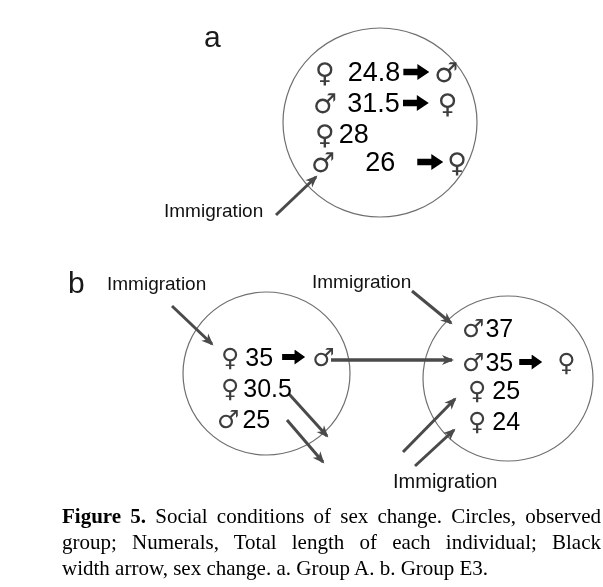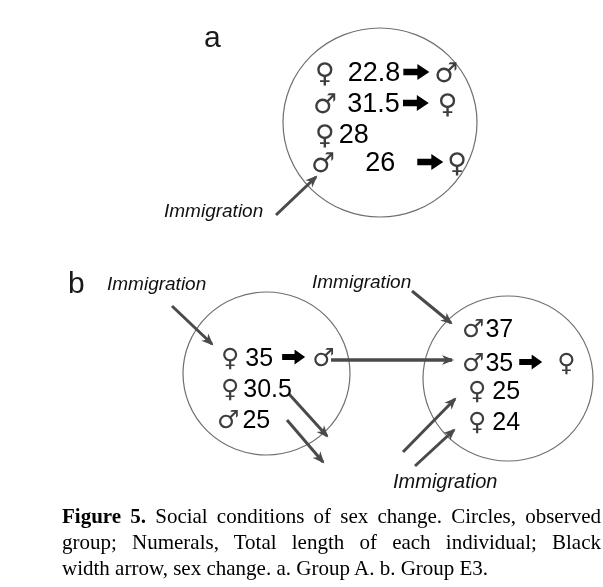--- a/index.html
+++ b/index.html
@@ -10,21 +10,21 @@
     font-family:"Liberation Sans",sans-serif;
     overflow:hidden;
   }
   #lines{position:absolute;left:0;top:0;width:603px;height:587px;}
   .panel-letter{
     position:absolute;
     font-size:30px;color:#1a1a1a;line-height:1;
   }
   .lbl{
     position:absolute;
-    font-size:19px;color:#111111;line-height:1.1;white-space:nowrap;font-style:italic;
+    font-size:19px;color:#111111;line-height:1.1;white-space:nowrap;
   }
   .row{
     position:absolute;
     display:flex;align-items:center;height:30px;white-space:nowrap;
   }
   .sym{
     font-family:"DejaVu Sans",sans-serif;
     font-size:27px;color:#3d3d3d;line-height:1;
   }
   .num{
@@ -70,21 +70,21 @@
     <line x1="289" y1="394" x2="327" y2="436" stroke="#4a4a4a" stroke-width="3" marker-end="url(#ah)"></line>
     <line x1="287" y1="420" x2="323" y2="462" stroke="#4a4a4a" stroke-width="3" marker-end="url(#ah)"></line>
     <line x1="403" y1="452" x2="455" y2="399" stroke="#4a4a4a" stroke-width="3" marker-end="url(#ah)"></line>
     <line x1="415" y1="466" x2="454" y2="430" stroke="#4a4a4a" stroke-width="3" marker-end="url(#ah)"></line>
   </svg>
 
   <div class="panel-letter" style="left:204px;top:22px;">a</div>
 
   <div class="row" style="left:315px;top:57px;">
     <span class="sym">♀</span>
-    <span class="num" style="margin-left:13px;">22.8</span>
+    <span class="num" style="margin-left:13px;">24.8</span>
     <span class="sc-arrow" style="margin-left:3px;"></span>
     <span class="sym" style="margin-left:5px;">♂</span>
   </div>
   <div class="row" style="left:313px;top:88px;">
     <span class="sym">♂</span>
     <span class="num" style="margin-left:10px;">31.5</span>
     <span class="sc-arrow" style="margin-left:3px;"></span>
     <span class="sym" style="margin-left:9px;">♀</span>
   </div>
   <div class="row" style="left:315px;top:119px;">

